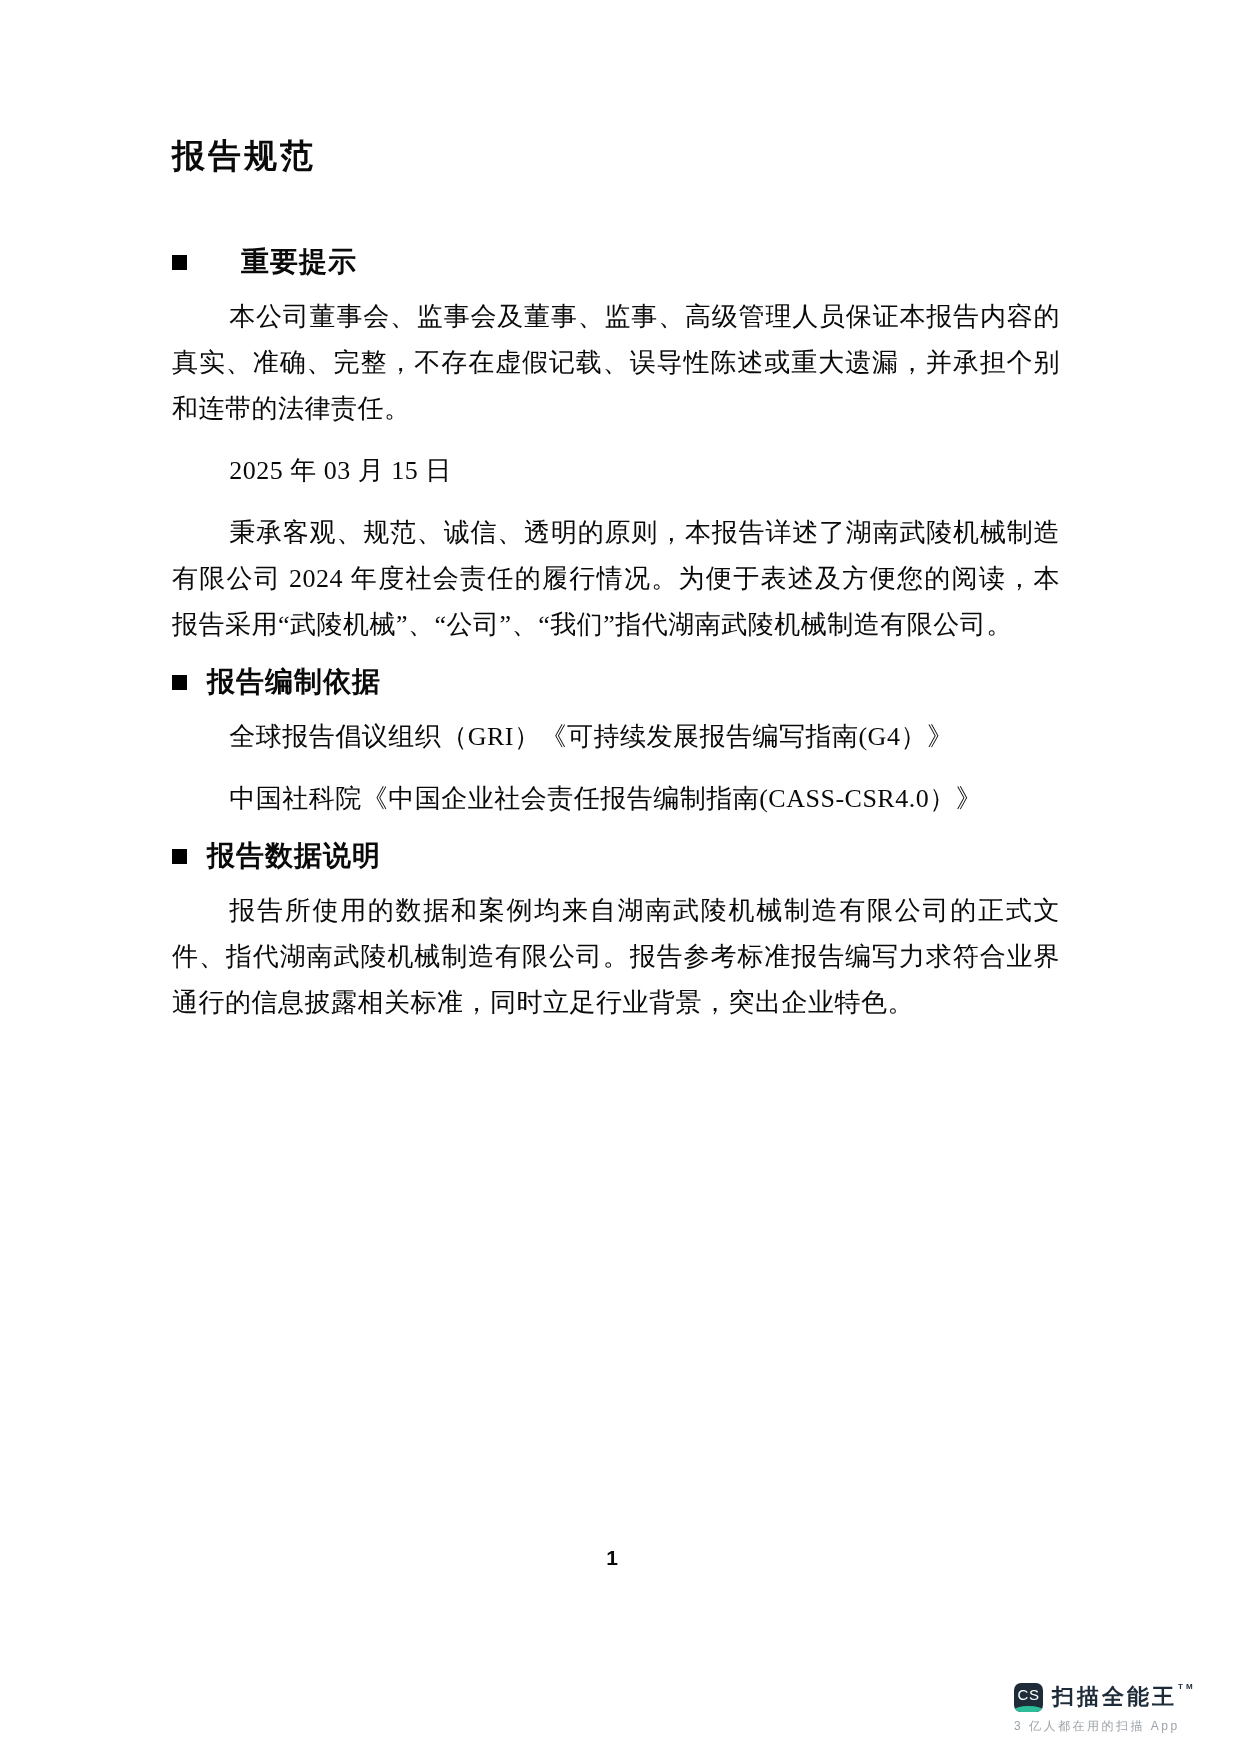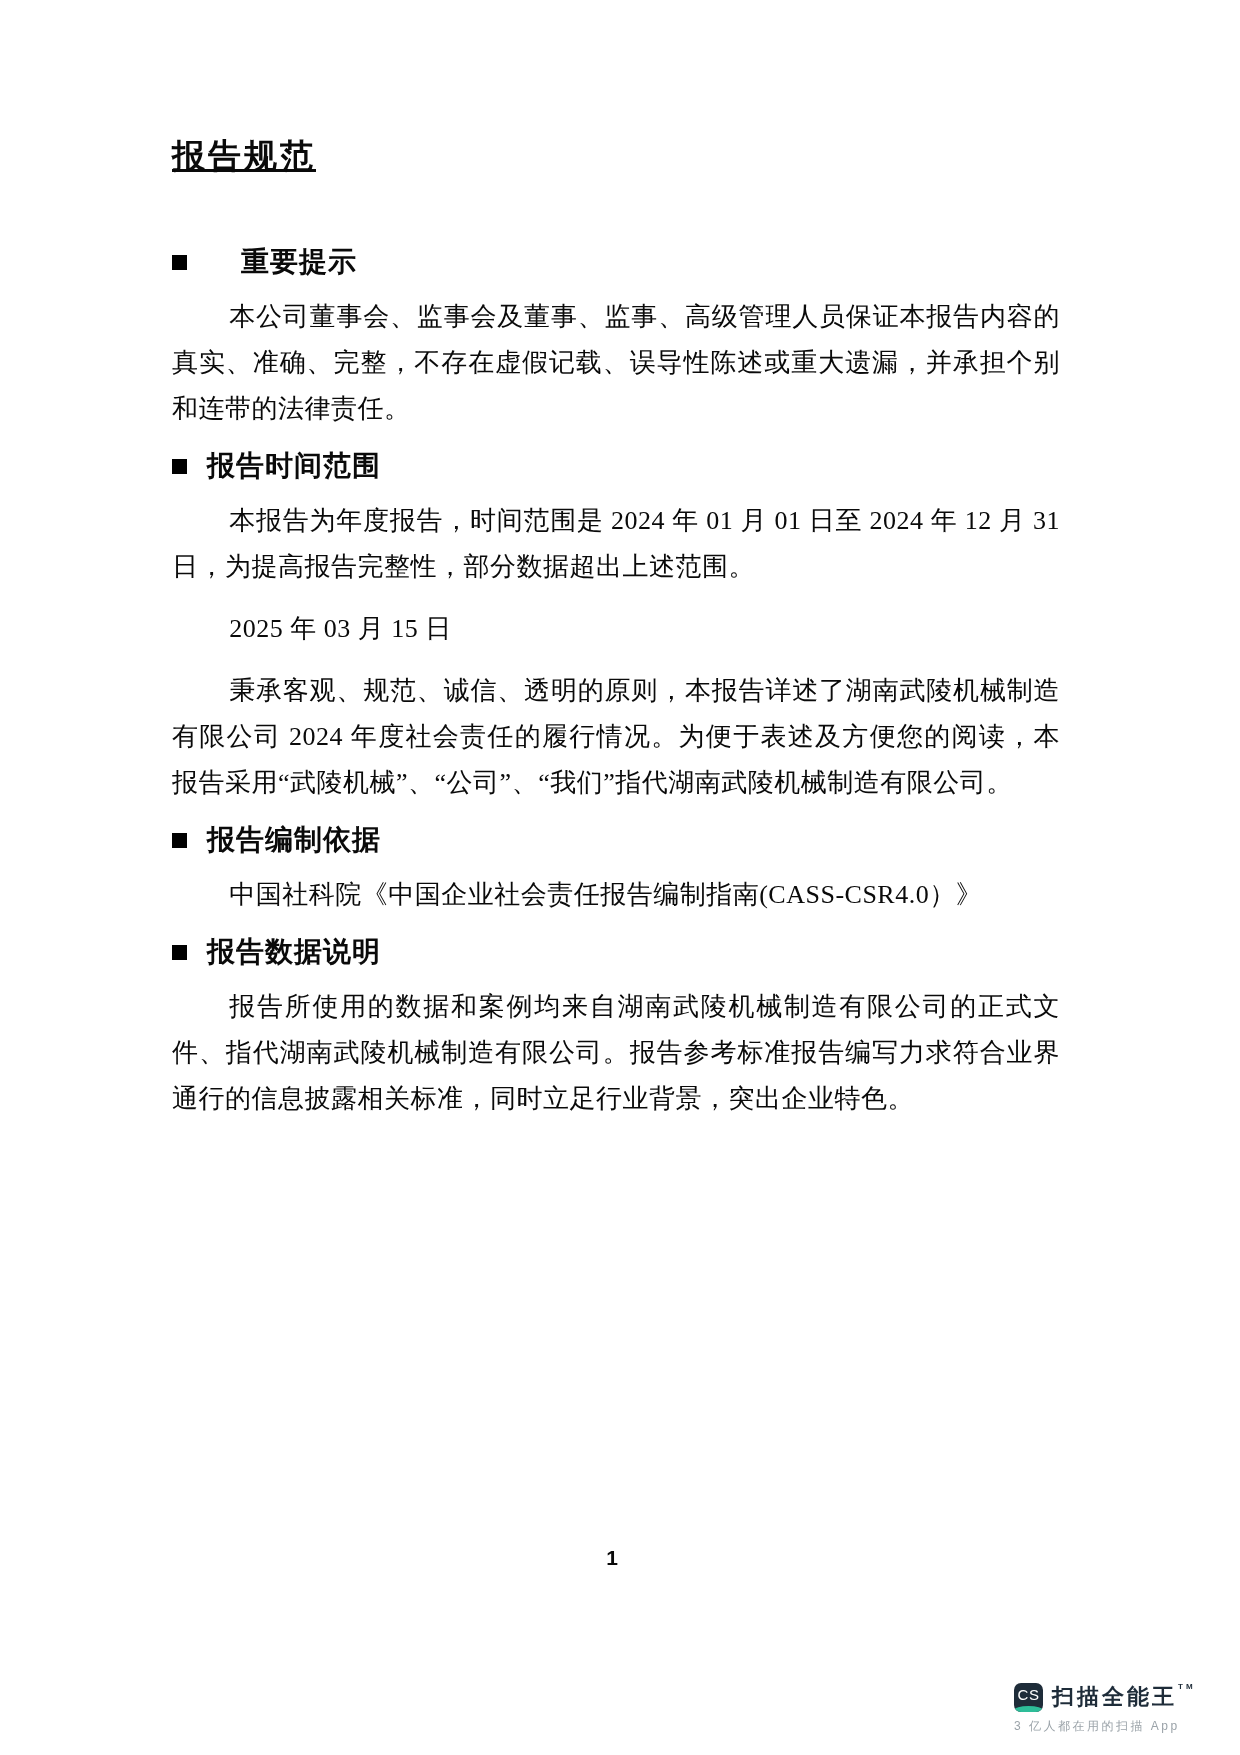--- a/index.html
+++ b/index.html
@@ -15,21 +15,20 @@
   }
   .content {
     padding: 138px 168px 0 172px;
   }
   .doc-title {
     font-size: 33px;
     line-height: 36px;
     font-weight: bold;
     letter-spacing: 3px;
     font-family: "Liberation Serif", "DejaVu Serif", serif;
-    text-decoration: underline;
   }
   .section { margin: 0; }
   .sec-heading {
     display: flex;
     align-items: center;
     margin-top: 18px;
     font-family: "Liberation Sans", "DejaVu Sans", sans-serif;
     font-weight: bold;
     font-size: 28px;
     line-height: 32px;
@@ -128,48 +127,40 @@
   <div class="section">
     <div class="sec-heading">
       <span class="bullet"></span>
       <span class="sec-heading-text">重要提示</span>
     </div>
     <div class="sec-paras">
             <p class="para">本公司董事会、监事会及董事、监事、高级管理人员保证本报告内容的真实、准确、完整，不存在虚假记载、误导性陈述或重大遗漏，并承担个别和连带的法律责任。</p>
           </div>
   </div>
 
-  <div class="section">
-    <div class="sec-heading">
-      <span class="bullet"></span>
-      <span class="sec-heading-text">报告时间范围</span>
-    </div>
-    <div class="sec-paras">
-            <p class="para">本报告为年度报告，时间范围是 2024 年 01 月 01 日至 2024 年 12 月 31 日，为提高报告完整性，部分数据超出上述范围。</p>
-          </div>
-  </div>
 
   <div class="section">
     <div class="sec-paras">
             <p class="para">2025 年 03 月 15 日</p>
           </div>
   </div>
 
   <div class="section">
     <div class="sec-paras">
             <p class="para">秉承客观、规范、诚信、透明的原则，本报告详述了湖南武陵机械制造有限公司 2024 年度社会责任的履行情况。为便于表述及方便您的阅读，本报告采用“武陵机械”、“公司”、“我们”指代湖南武陵机械制造有限公司。</p>
           </div>
   </div>
 
   <div class="section">
     <div class="sec-heading">
       <span class="bullet"></span>
       <span class="sec-heading-text">报告编制依据</span>
     </div>
     <div class="sec-paras">
+            <p class="para">全球报告倡议组织（GRI）《可持续发展报告编写指南(G4）》</p>
             <p class="para">中国社科院《中国企业社会责任报告编制指南(CASS-CSR4.0）》</p>
           </div>
   </div>
 
   <div class="section">
     <div class="sec-heading">
       <span class="bullet"></span>
       <span class="sec-heading-text">报告数据说明</span>
     </div>
     <div class="sec-paras">

